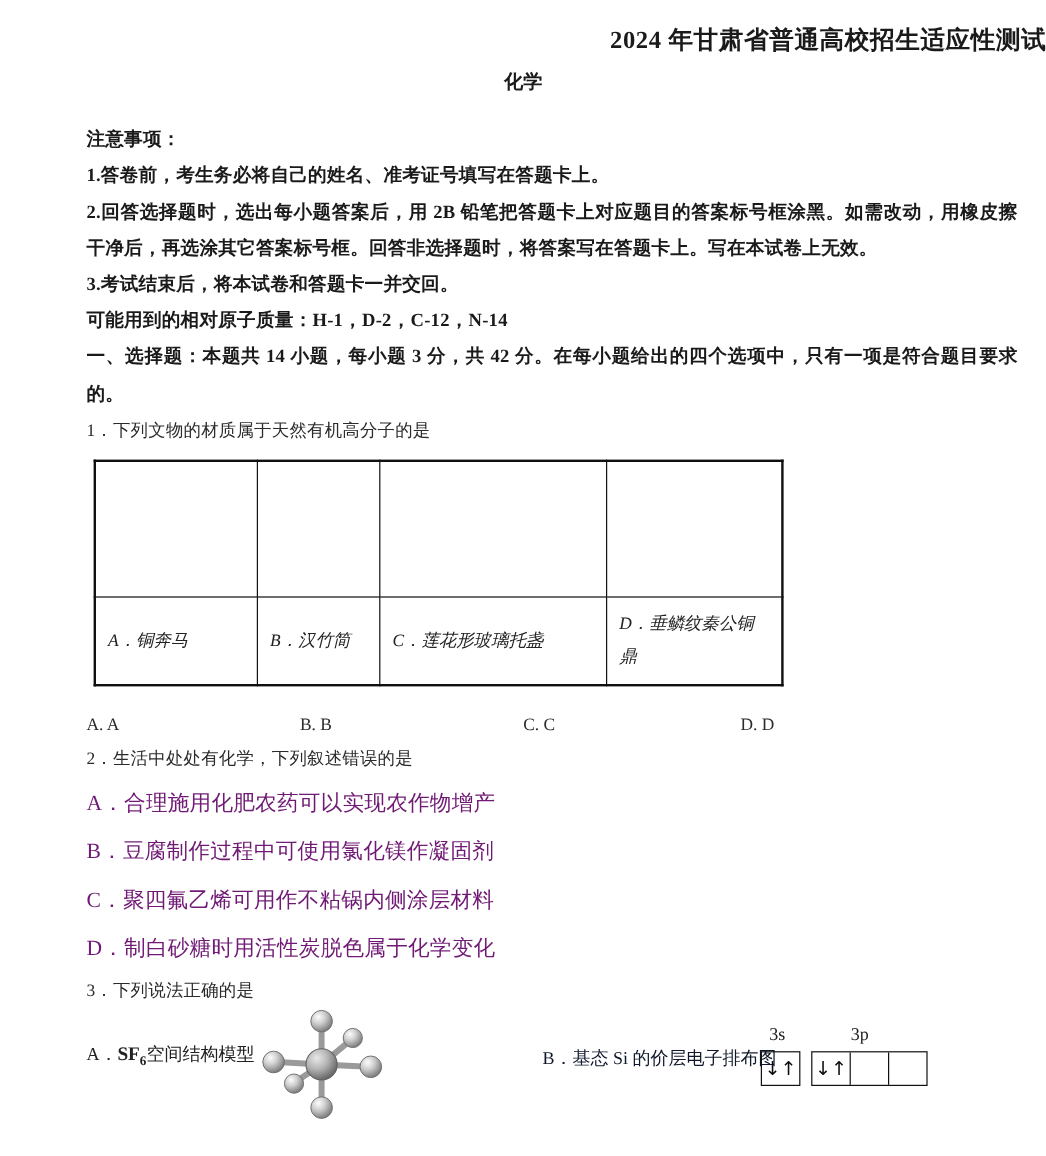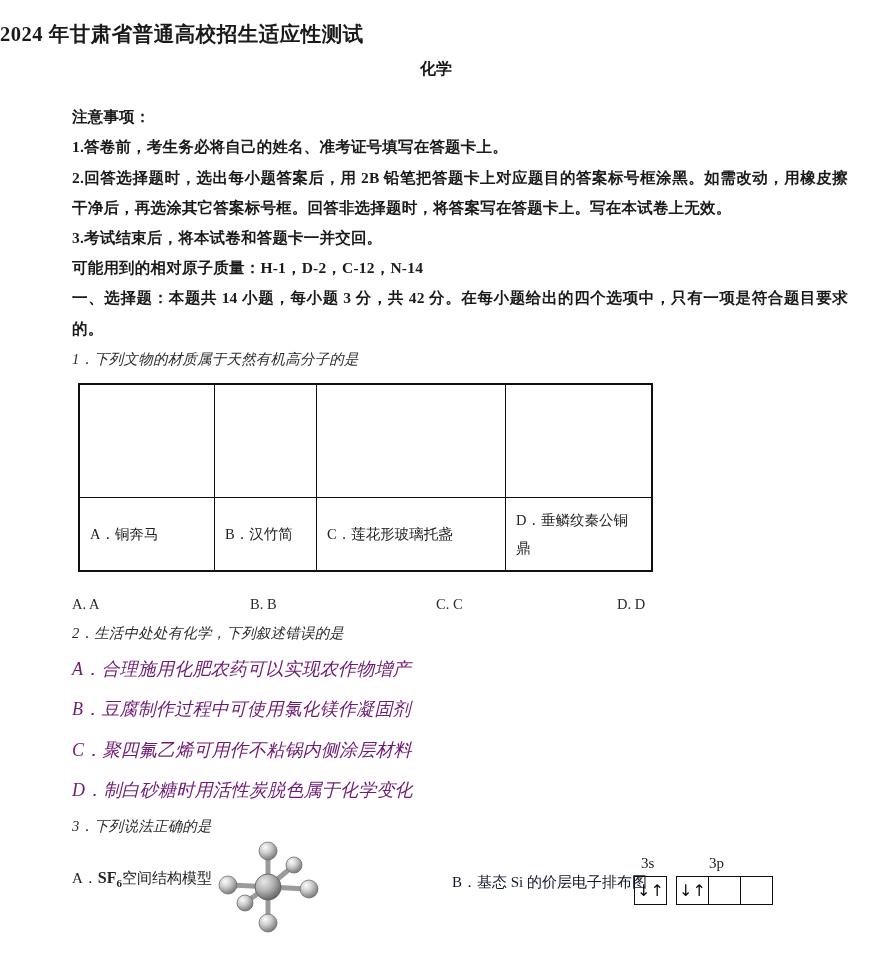--- a/index.html
+++ b/index.html
@@ -18,21 +18,21 @@
   .page {
     position: relative;
     width: 872px;
     height: 963px;
     padding: 0;
     box-sizing: border-box;
   }
 
   
   .doc-title {
-    text-align: left;
+    text-align: right;
     font-size: 20.5px;
     font-weight: bold;
     letter-spacing: 0.5px;
     margin: 20px 0 0 0;
     line-height: 1.4;
   }
   .doc-subject {
     text-align: center;
     font-size: 16px;
     font-weight: bold;
@@ -47,21 +47,21 @@
   }
   .notice-line {
     font-size: 15.5px;
     font-weight: bold;
     line-height: 1.95;
     text-align: justify;
     letter-spacing: 0.2px;
   }
 
   
-  .q-block { padding: 0 24px 0 72px; font-style: italic; }
+  .q-block { padding: 0 24px 0 72px; }
   .q-stem {
     font-size: 14.5px;
     line-height: 2.1;
     letter-spacing: 0.2px;
     color: #2b2b2b;
   }
   .q-option {
     font-size: 18px;
     line-height: 2.25;
     letter-spacing: 0.2px;
@@ -76,20 +76,21 @@
   table.artifact-table {
     border-collapse: collapse;
     table-layout: fixed;
     width: 568px;
     border: 2px solid #101010;
   }
   table.artifact-table td {
     border: 1.6px solid #101010;
     vertical-align: middle;
     padding: 0;
+    font-style: italic;
   }
   td.col-a { width: 134px; }
   td.col-b { width: 101px; }
   td.col-c { width: 188px; }
   td.col-d { width: 145px; }
 
   tr.img-row td { height: 112px; text-align: center; }
   tr.label-row td {
     height: 72px;
     font-size: 14.5px;

